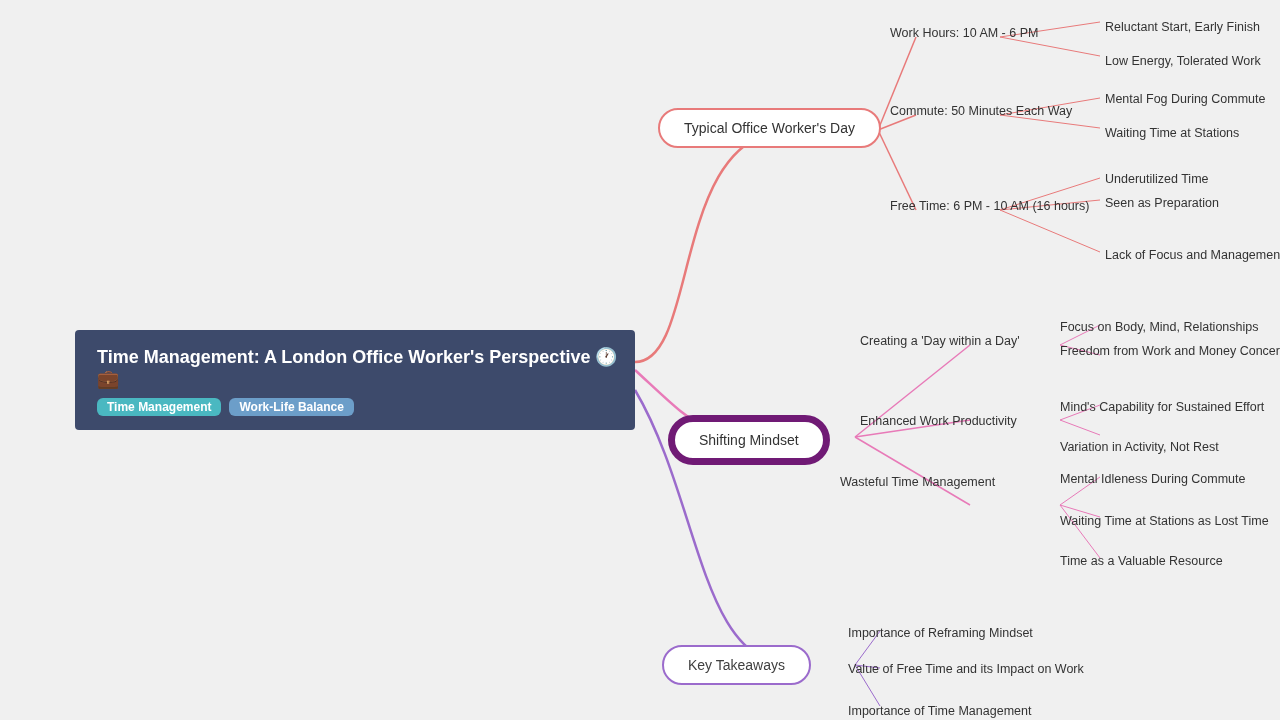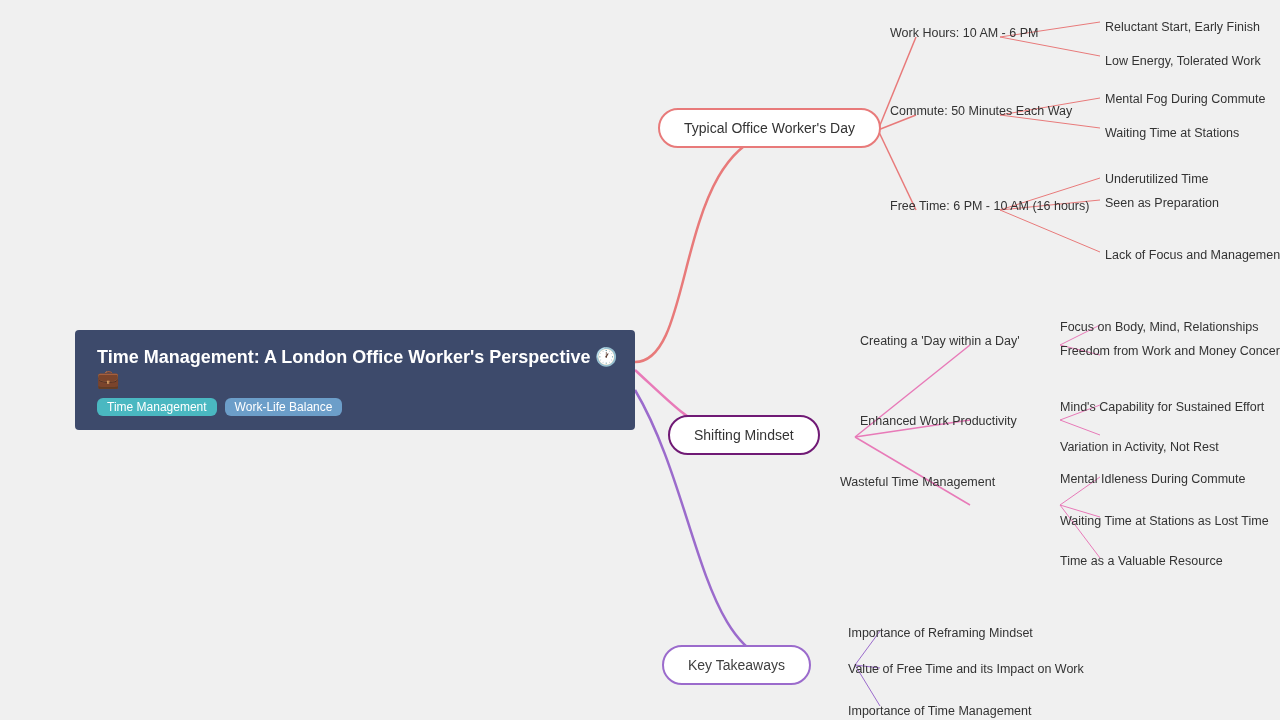--- a/index.html
+++ b/index.html
@@ -48,21 +48,21 @@
       margin-bottom: 8px;
     }
     .node-root .tags {
       display: flex;
       gap: 8px;
     }
     .tag {
       border-radius: 6px;
       padding: 2px 10px;
       font-size: 12px;
-      font-weight: 400;
+      font-weight: 700;
     }
     .tag-time { background: #4ab8c1; color: #fff; }
     .tag-work { background: #6c9ec9; color: #fff; }
 
     
     .node-branch {
       border-radius: 50px;
       padding: 10px 24px;
       font-size: 14px;
       font-weight: 500;
@@ -73,21 +73,21 @@
       left: 658px;
       top: 108px;
       background: white;
       border: 2px solid #e87a7a;
       color: #333;
     }
     .node-shifting {
       left: 668px;
       top: 415px;
       background: white;
-      border: 2px solid #701a75;
+      border: 7px solid #701a75;
       color: #333;
     }
     .node-takeaways {
       left: 662px;
       top: 645px;
       background: white;
       border: 2px solid #9b6bcc;
       color: #404040;
     }
 

